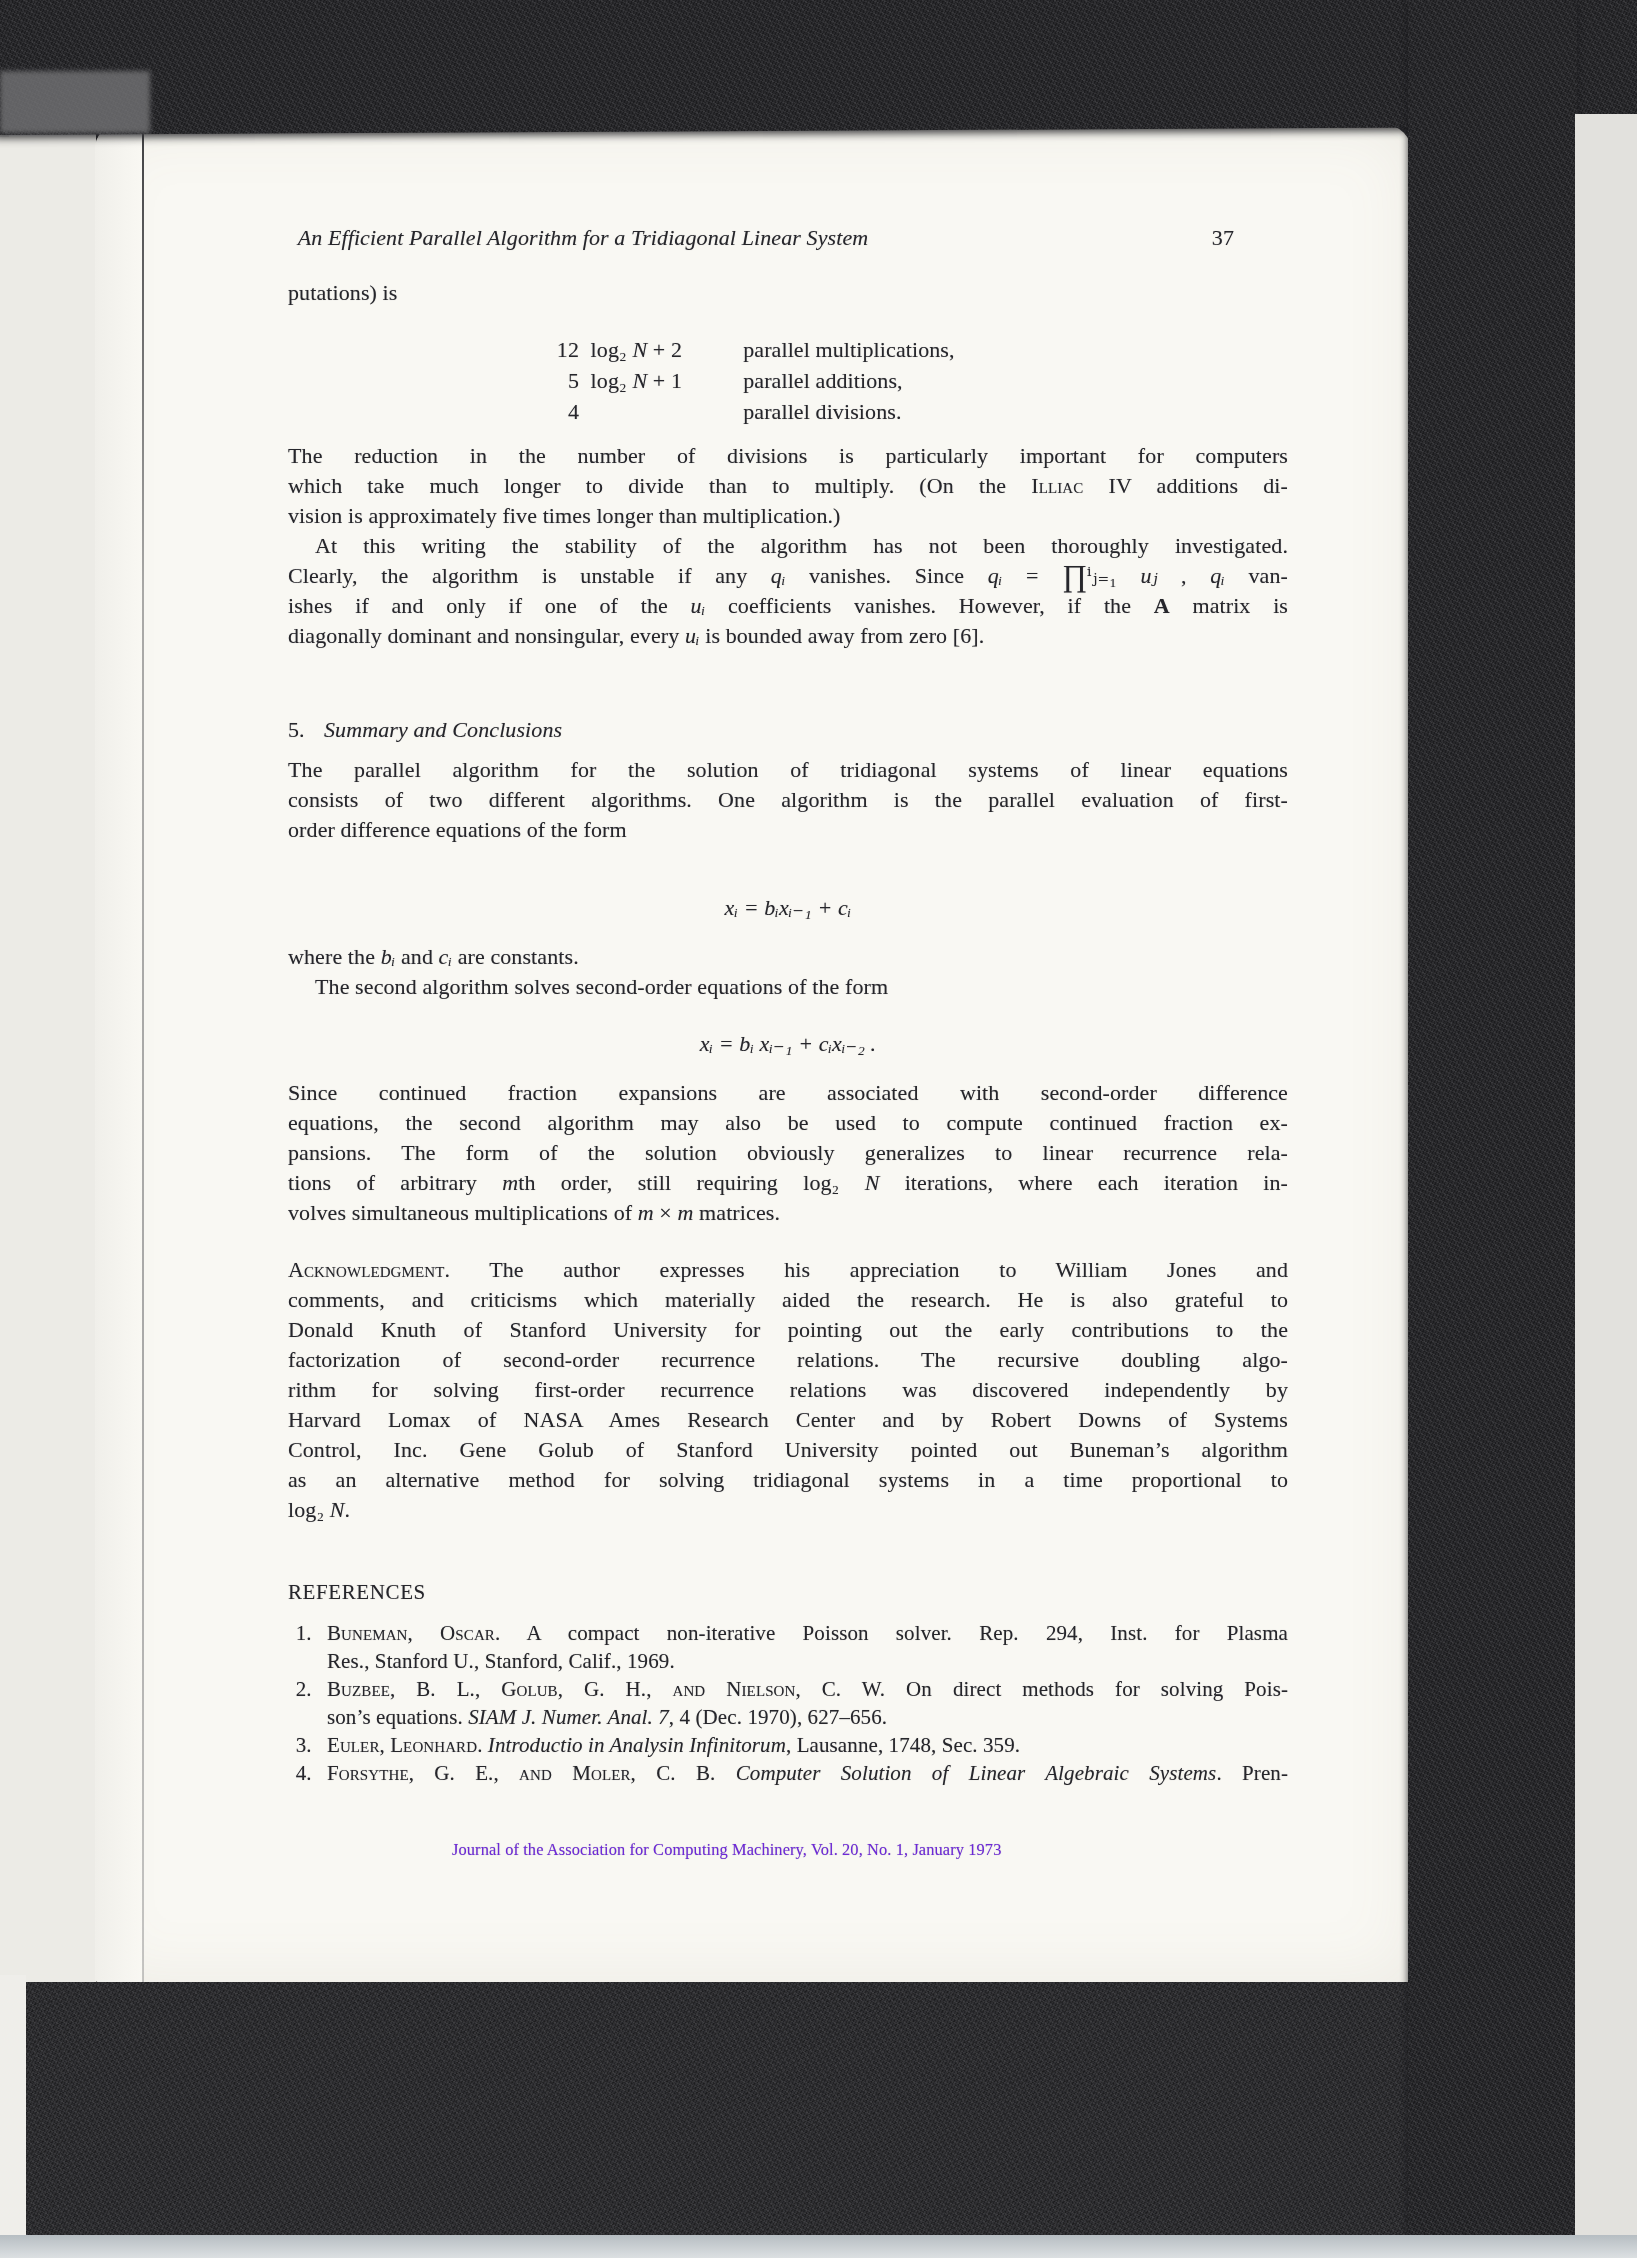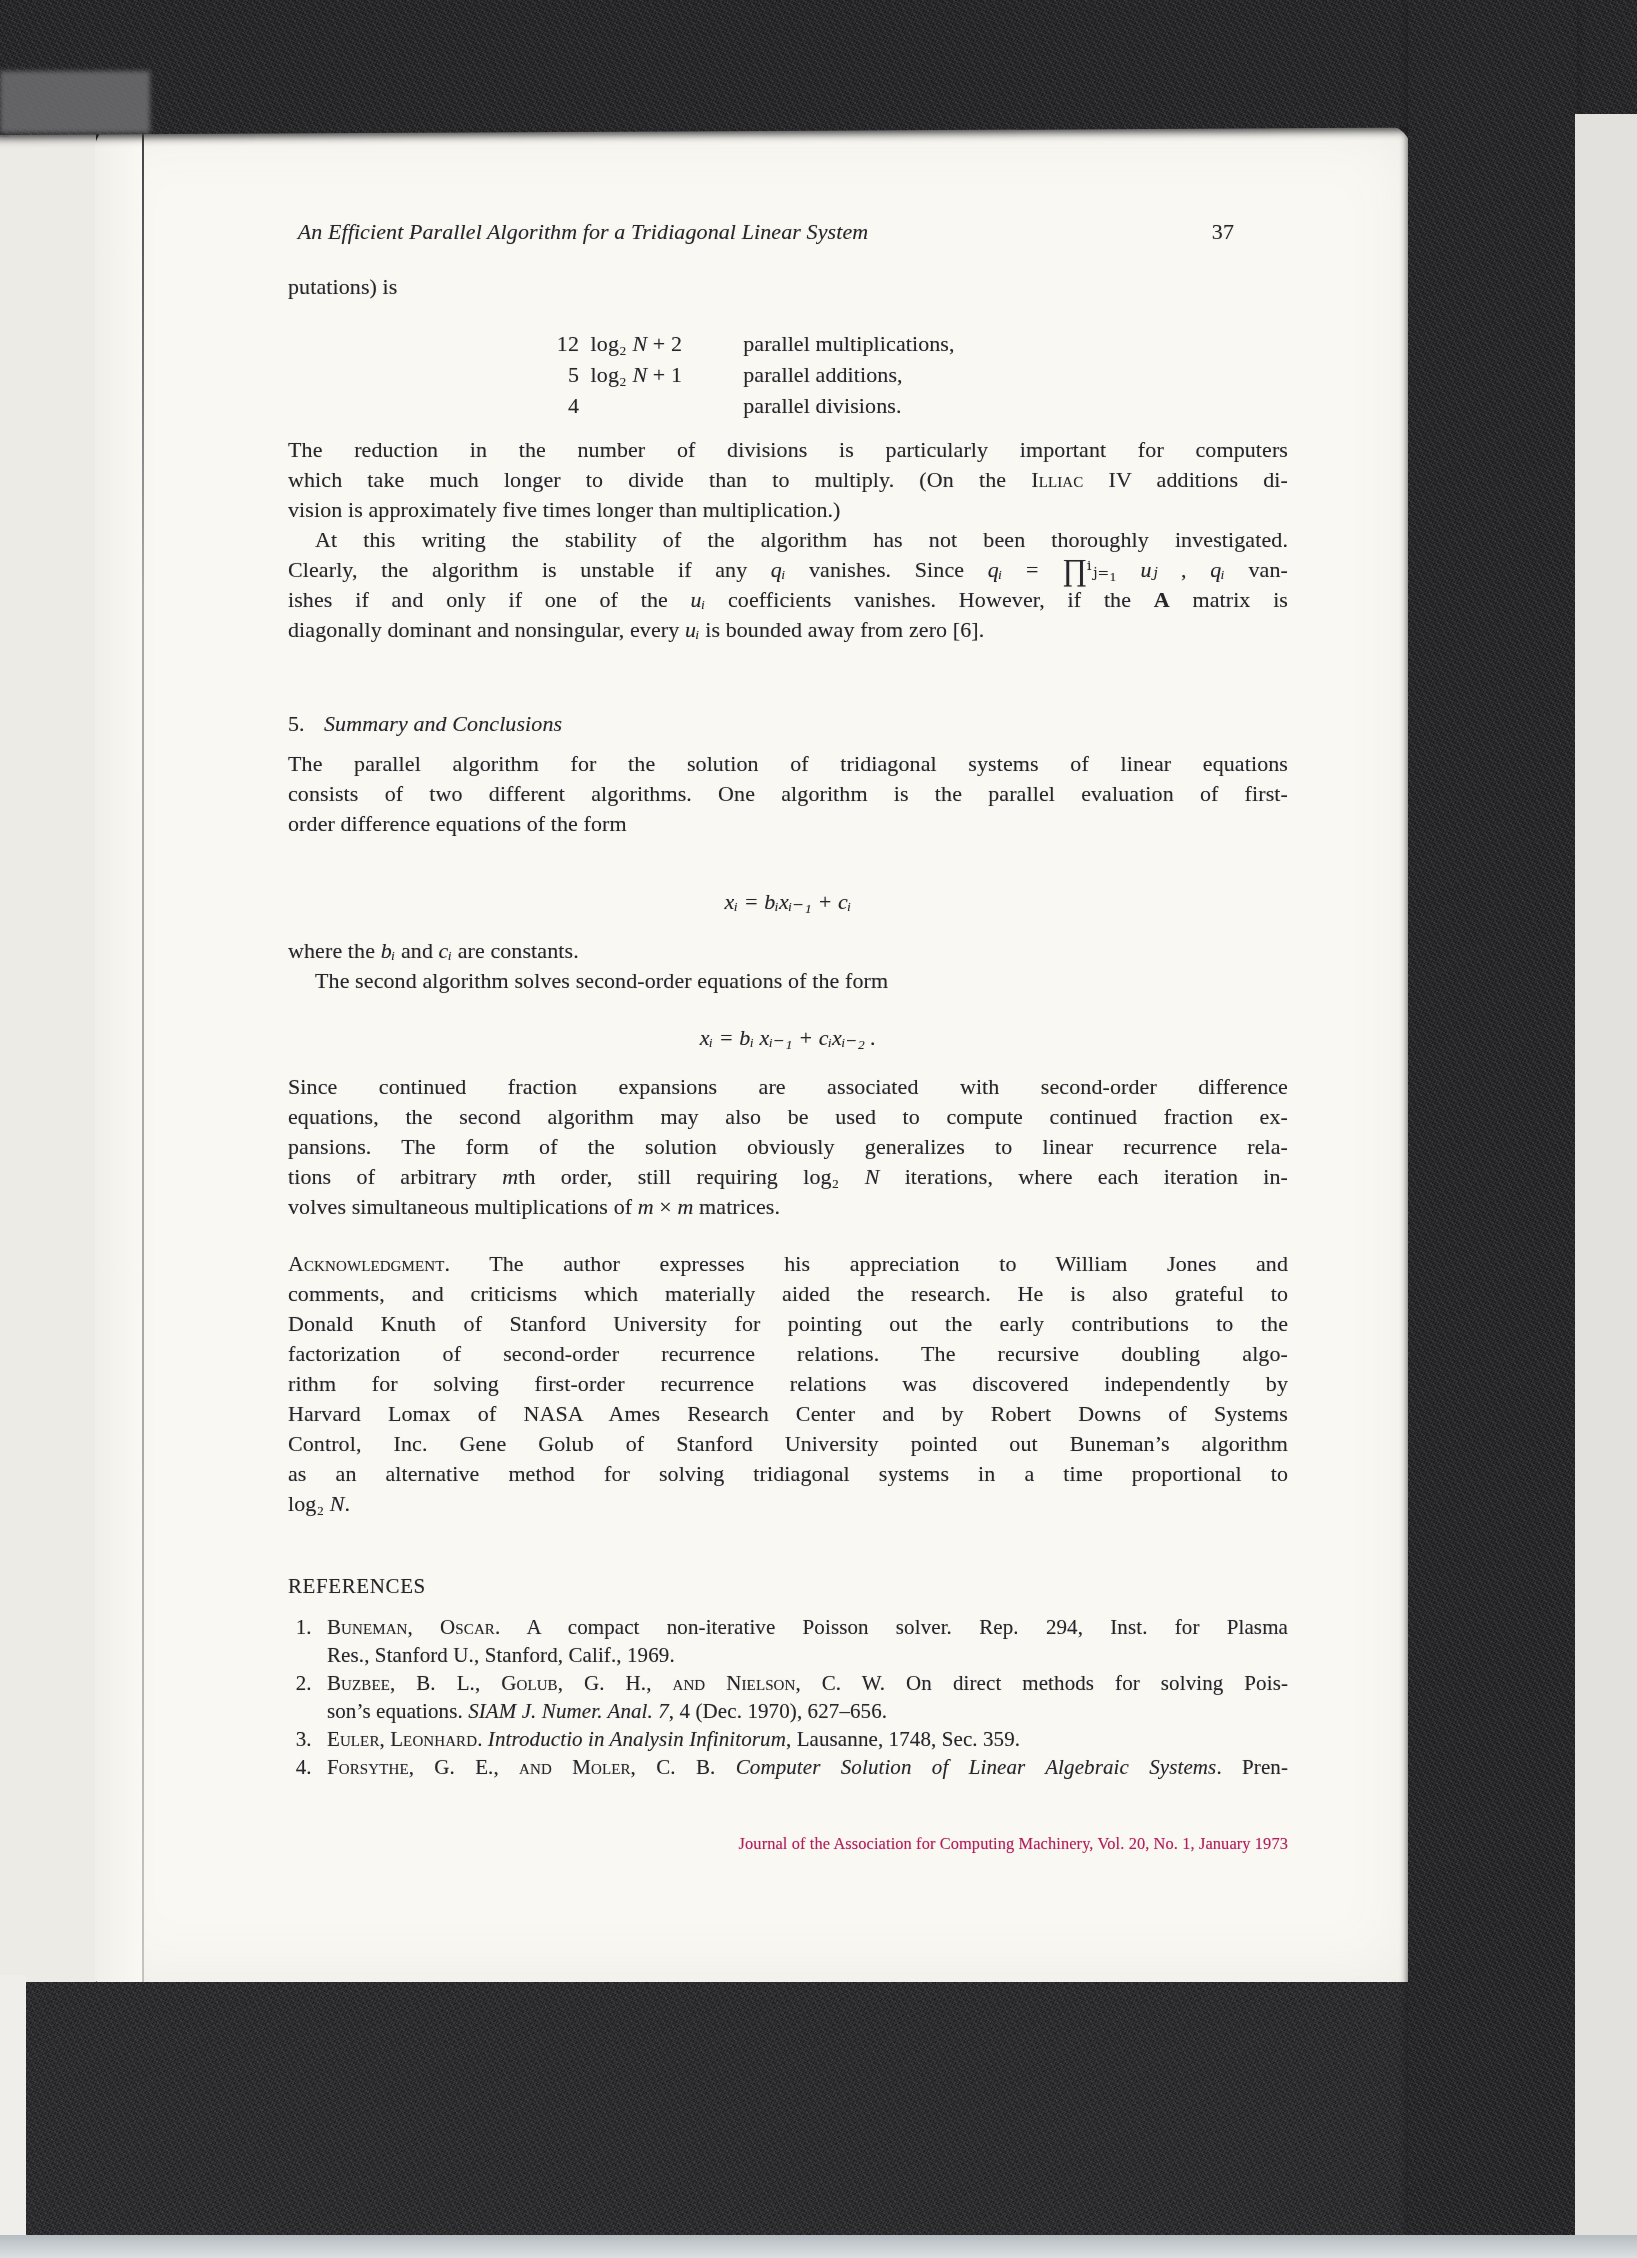--- a/index.html
+++ b/index.html
@@ -35,21 +35,21 @@
   .page{
     position:absolute;left:95px;top:124px;width:1317px;height:1858px;
     background:#f9f8f3;border-radius:25px 29px 3.9px 3.9px;
     box-shadow:inset 0 0 68px rgba(125,115,95,.10);
   }
   .page::before{content:"";position:absolute;left:0;top:0;bottom:0;width:48px;
     background:linear-gradient(to right,#f0efea,#f9f8f3);border-radius:25px 0 0 3.9px;}
   .fold{position:absolute;left:47px;top:4.8px;width:1.9px;height:1853px;
     background:linear-gradient(to bottom, rgba(55,55,58,.95), rgba(90,90,92,.5) 25%, rgba(105,105,108,.55) 70%, rgba(120,120,122,.4));}
 
-  .content{position:absolute;left:193px;top:8px;width:1000px;color:#26262b;
+  .content{position:absolute;left:193px;top:14px;width:1000px;color:#26262b;
     font-size:22px;line-height:30px;text-shadow:0 0 1px rgba(38,38,45,.3);letter-spacing:0.1px;}
 
   .line{white-space:normal;}
   .jst{text-align:justify;text-align-last:justify;}
   .ind{text-indent:27px;}
   .sc{font-variant:small-caps;}
   .it{font-style:italic;}
   .bd{font-weight:bold;}
   .bigsym{font-size:138%;line-height:0;vertical-align:-2.9px;}
 
@@ -70,21 +70,21 @@
   .eq{text-align:center;font-style:italic;}
   .eq1{margin-top:48px;}
   .where-block{margin-top:19.3px;}
   .eq2{margin-top:27px;}
   .para-cf{margin-top:19.3px;}
   .ack{margin-top:27px;}
   .refs-heading{margin-top:52px;font-size:21px;letter-spacing:0.6px;}
   .refs{margin-top:11.6px;font-size:21px;line-height:28px;}
   .ref{position:relative;padding-left:39px;}
   .ref .num{position:absolute;left:7.7px;top:0;}
-  .footer-line{margin-top:52px;font-size:16.4px;line-height:22px;text-align:right;padding-left:164px;color:#be185d;}
+  .footer-line{margin-top:52px;font-size:16.4px;line-height:22px;text-align:left;padding-left:164px;color:#6d28d9;}
 </style>
 </head>
 <body>
 
 <div class="scan">
   <div class="left-bed"></div>
   <div class="left-sliver"></div>
 
   <div class="page">
     <div class="fold"></div>

